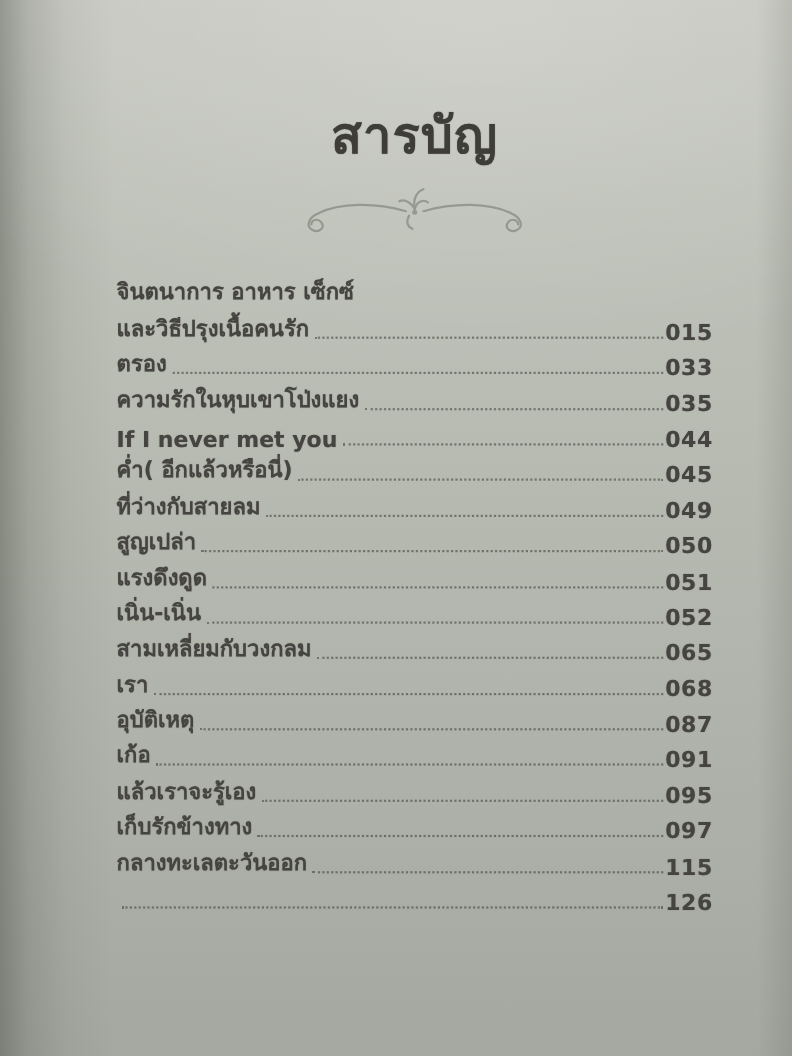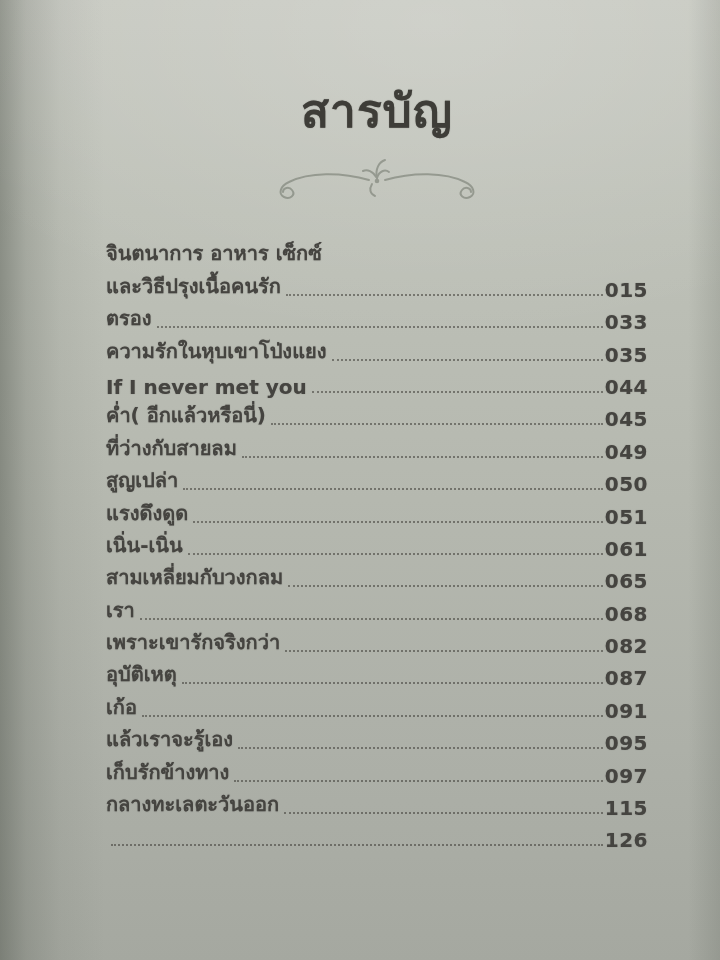--- a/index.html
+++ b/index.html
@@ -14,21 +14,21 @@
     overflow: hidden;
     
     background:
       radial-gradient(ellipse 900px 520px at 60% 2%, rgba(255,255,255,0.16), rgba(255,255,255,0) 62%),
       linear-gradient(90deg, rgba(55,61,52,0.38) 0px, rgba(55,61,52,0.18) 26px, rgba(55,61,52,0.06) 60px, rgba(55,61,52,0) 105px),
       linear-gradient(270deg, rgba(55,61,52,0.14) 0px, rgba(55,61,52,0) 32px),
       linear-gradient(180deg, #c7c9c1 0%, #bec1b8 22%, #b5b8af 52%, #adb0a8 78%, #a5a8a0 100%);
   }
   .content {
     position: absolute;
-    left: 106px; right: 72px; top: 0;
+    left: 106px; right: 72px; top: 12px;
   }
   .page-title {
     margin: 74px 0 6px 0;
     text-align: center;
     font-size: 46px;
     font-weight: 700;
     letter-spacing: 1px;
     color: #3e3d38;
     text-shadow: 0 0 1px rgba(62,61,56,0.65);
   }
@@ -141,42 +141,35 @@
           <div class="entry-line">
             <span class="entry-title">แรงดึงดูด</span>
             <span class="leader"></span>
             <span class="page-num">051</span>
           </div>
         </div>
         <div>
           <div class="entry-line">
             <span class="entry-title">เนิ่น-เนิ่น</span>
             <span class="leader"></span>
-            <span class="page-num">061</span>
+            <span class="page-num">052</span>
           </div>
         </div>
         <div>
           <div class="entry-line">
             <span class="entry-title">สามเหลี่ยมกับวงกลม</span>
             <span class="leader"></span>
             <span class="page-num">065</span>
           </div>
         </div>
         <div>
           <div class="entry-line">
             <span class="entry-title">เรา</span>
             <span class="leader"></span>
             <span class="page-num">068</span>
-          </div>
-        </div>
-        <div>
-          <div class="entry-line">
-            <span class="entry-title">เพราะเขารักจริงกว่า</span>
-            <span class="leader"></span>
-            <span class="page-num">082</span>
           </div>
         </div>
         <div>
           <div class="entry-line">
             <span class="entry-title">อุบัติเหตุ</span>
             <span class="leader"></span>
             <span class="page-num">087</span>
           </div>
         </div>
         <div>

